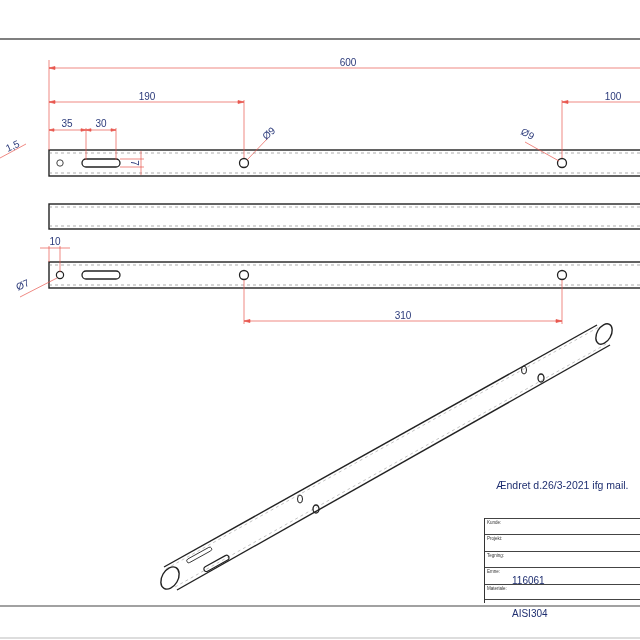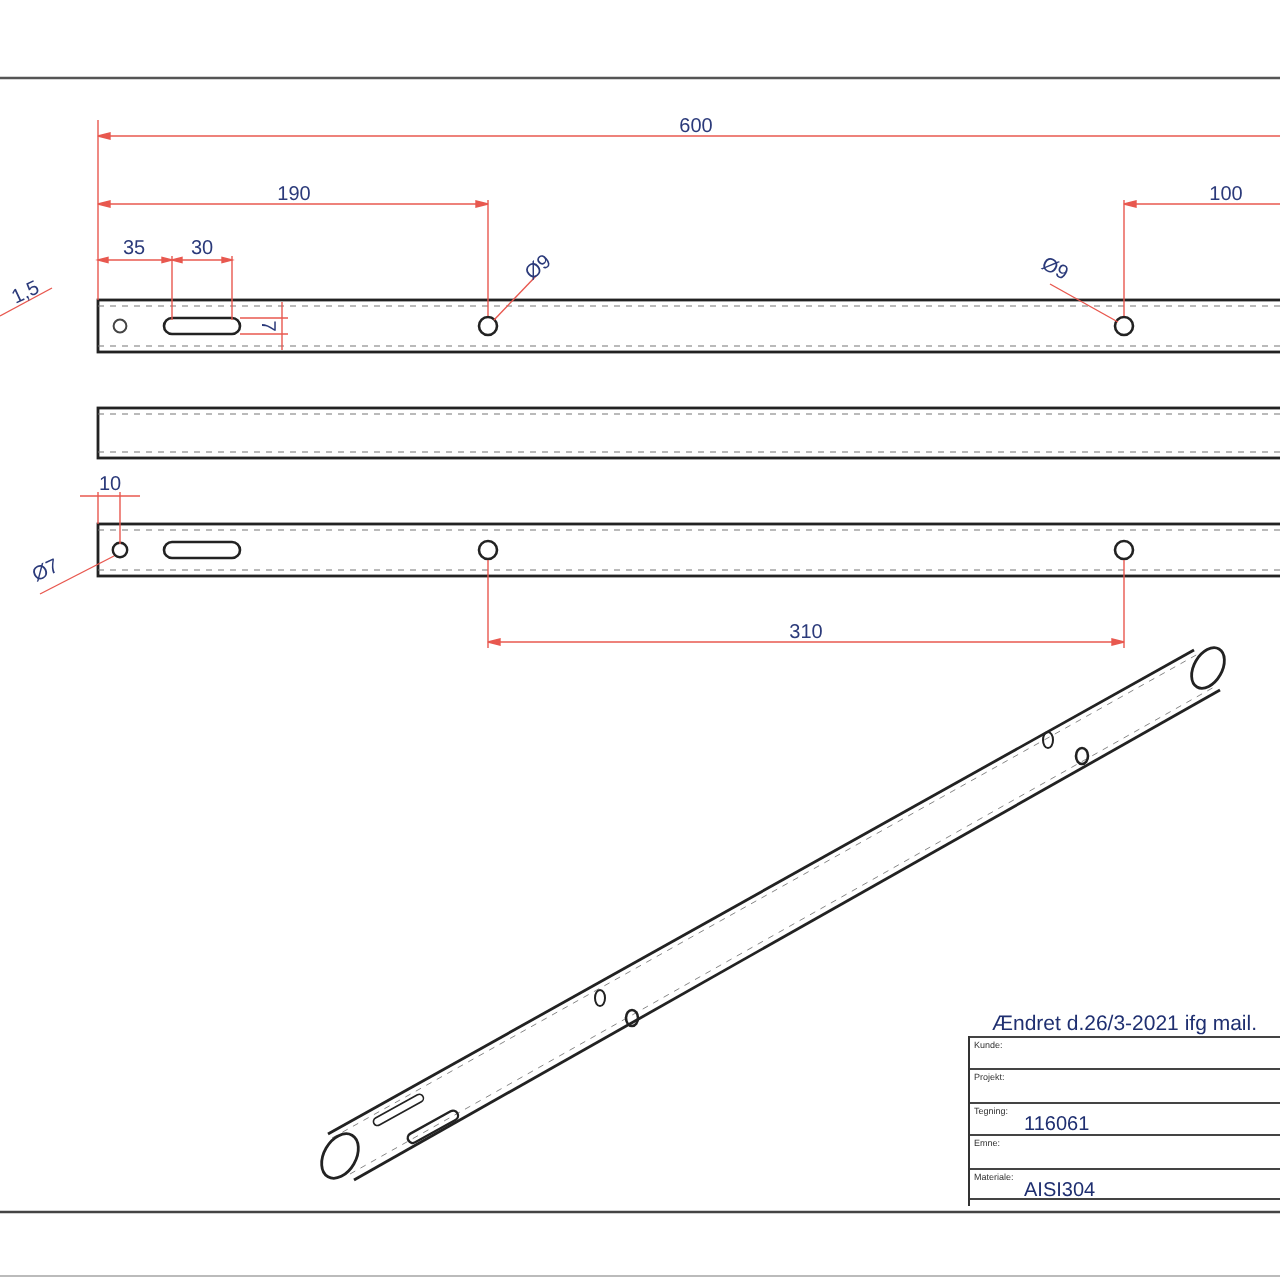--- a/index.html
+++ b/index.html
@@ -1,24 +1,24 @@
 <!DOCTYPE html>
 <html><head>
 <meta charset="utf-8">
 <style>
   html, body { margin: 0; padding: 0; background: #ffffff; }
   body { width: 640px; height: 640px; position: relative; overflow: hidden; font-family: "Liberation Sans", sans-serif; }
   #sheet { position: absolute; left: 0; top: 0; width: 640px; height: 640px; }
   .dimtext { font-family: "Liberation Sans", sans-serif; font-size: 10px; fill: #2b3a7a; }
-  .note { position: absolute; left: 496px; top: 506px; font-size: 10.5px; color: #1f2f70; white-space: nowrap; }
+  .note { position: absolute; left: 496px; top: 479px; font-size: 10.5px; color: #1f2f70; white-space: nowrap; }
   .tb { position: absolute; left: 484px; top: 518px; width: 160px; height: 85px; border-left: 1.2px solid #333; }
   .tb-row { position: relative; height: 16.4px; border-top: 1px solid #444; box-sizing: border-box; }
   .tb-row:last-child { border-bottom: 1px solid #444; }
   .tb-label { position: absolute; left: 2px; top: 1px; font-size: 4.5px; color: #333; }
-  .tb-value { position: absolute; left: 27px; top: 5px; font-size: 10px; color: #1f2f70; }
+  .tb-value { position: absolute; left: 27px; top: 23px; font-size: 10px; color: #1f2f70; }
 </style>
 </head>
 <body>
 
 <svg id="sheet" viewBox="0 0 640 640" xmlns="http://www.w3.org/2000/svg">
 
   <line x1="0" y1="39" x2="640" y2="39" stroke="#555" stroke-width="1.3"></line>
   <line x1="0" y1="606" x2="640" y2="606" stroke="#444" stroke-width="1.2"></line>
   <line x1="0" y1="638" x2="640" y2="638" stroke="#bbb" stroke-width="1"></line>
 

